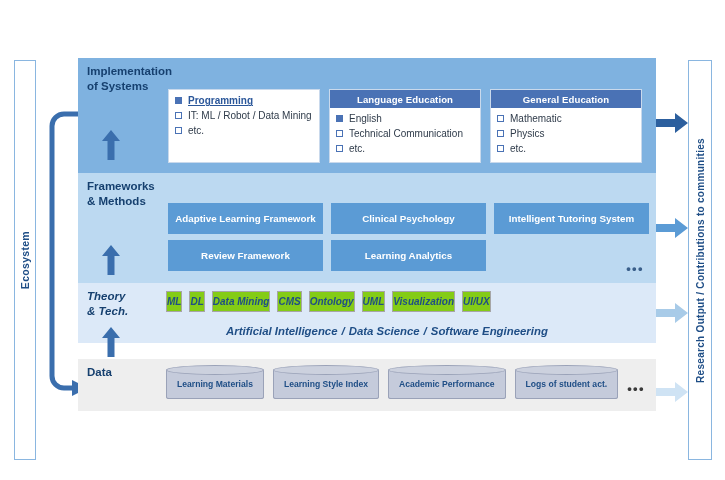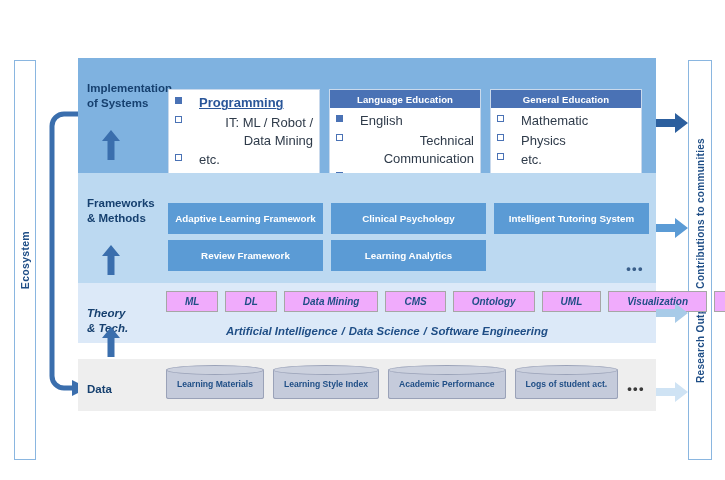--- a/index.html
+++ b/index.html
@@ -46,21 +46,20 @@
   #layer-data       { top: 301px; height: 52px;  background: #eeeeee; }
 
   .layer-title {
     position: absolute;
     left: 9px; top: 6px;
     font-size: 11.5px;
     font-weight: bold;
     color: #16406f;
     line-height: 1.28;
     white-space: pre-line;
-    margin-top: 17px;
   }
   #layer-data .layer-title { color: #16406f; }
 
   
   .up-arrow { position: absolute; width: 18px; height: 30px; }
   .up-arrow svg { display: block; }
 
   
   .cards { position: absolute; left: 90px; top: 31px; display: flex; gap: 9px; }
   .card { width: 152px; background: #ffffff; border: 1px solid #c9d9ec; }
@@ -70,26 +69,25 @@
     font-size: 9.6px;
     font-weight: bold;
     text-align: center;
     padding: 3.5px 2px;
     letter-spacing: 0.1px;
   }
   .card-body { padding: 4px 6px 5px 6px; background: #ffffff; }
   .card-item {
     display: flex;
     align-items: flex-start;
-    gap: 17px;
-    font-size: 13px;
+    gap: 6px;
+    font-size: 10px;
     color: #2f3b4a;
     line-height: 1.42;
     padding: 0.4px 0;
-    text-align: right;
   }
   .chk {
     flex: 0 0 auto;
     width: 7px; height: 7px;
     margin-top: 2.5px;
     border: 1.3px solid #4a72b5;
     background: #ffffff;
   }
   .chk.filled { background: #4a72b5; }
   .card-item.highlight span.lbl {
@@ -129,26 +127,26 @@
 
   
   .chips {
     position: absolute;
     left: 88px; top: 8px;
     display: flex;
     gap: 7px;
     align-items: center;
   }
   .chip {
-    background: #f0abfc;
+    background: #84cc16;
     border: 1px solid #a6a6a6;
     color: #1f4e86;
     font-size: 10px;
     font-weight: bold;
-    padding: 4px 18px;
+    padding: 4px 0;
     white-space: nowrap;
     line-height: 1.1;
   }
   .disciplines {
     position: absolute;
     left: 0; right: 0; top: 42px;
     text-align: center;
     font-size: 11.4px;
     font-weight: bold;
     color: #1f4e86;

